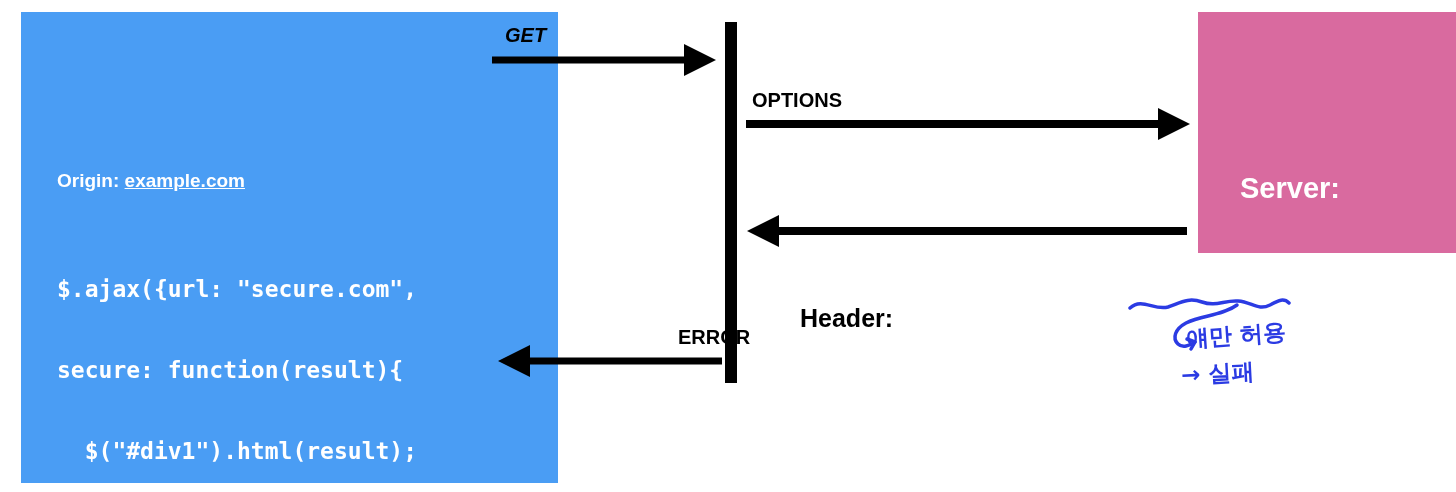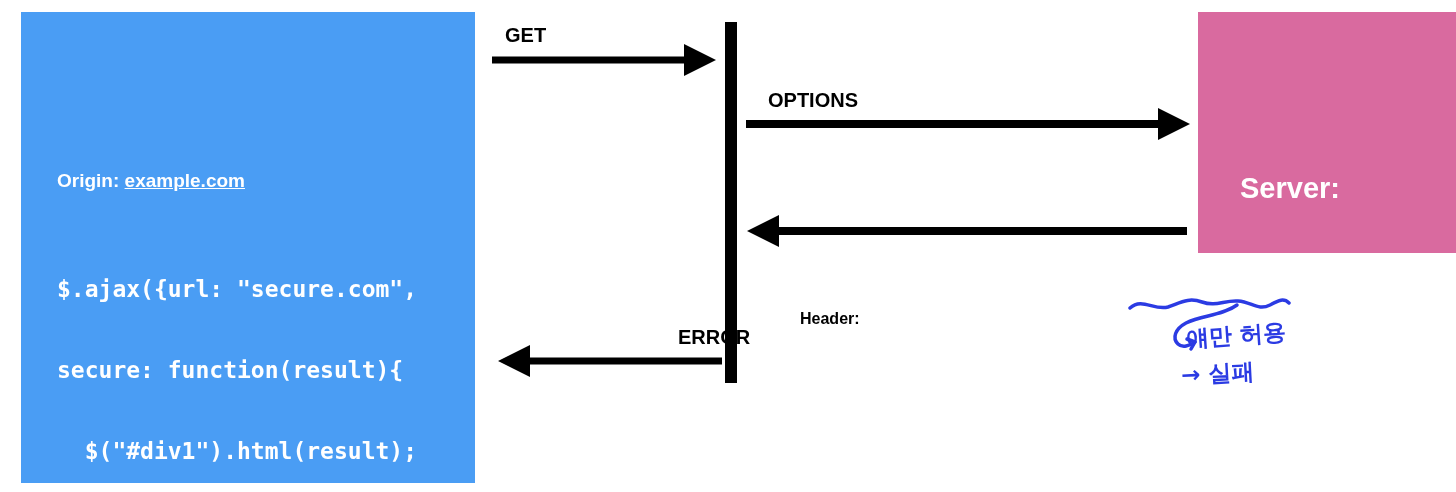--- a/index.html
+++ b/index.html
@@ -2,21 +2,21 @@
 <html><head>
 <meta charset="utf-8">
 <style>
   html,body{margin:0;padding:0;background:#ffffff;}
   .canvas{
     position:relative;width:1456px;height:492px;background:#ffffff;overflow:hidden;
     font-family:"Liberation Sans",sans-serif;
   }
   
   .origin-box{
-    position:absolute;left:21px;top:12px;width:454px;height:471px;
+    position:absolute;left:21px;top:12px;width:537px;height:471px;
     background:#4A9DF4;color:#ffffff;
   }
   .origin-title{
     position:absolute;left:36px;top:158px;
     font-size:19px;font-weight:bold;white-space:pre;
   }
   .origin-code{
     position:absolute;left:36px;top:210px;
     font-family:"DejaVu Sans Mono","Liberation Mono",monospace;
     font-size:23px;font-weight:bold;line-height:27px;white-space:pre;
@@ -32,27 +32,27 @@
   .u{text-decoration:underline;}
   
   .barrier{
     position:absolute;left:725px;top:22px;width:12px;height:361px;background:#000000;
   }
   
   .arrow{position:absolute;}
   .arrow-label{
     position:absolute;font-size:20px;font-weight:bold;color:#000000;white-space:pre;
   }
-  .lbl-get{left:505px;top:24px;}
-  .lbl-options{left:752px;top:89px;margin-left:16px;}
+  .lbl-get{left:505px;top:24px;font-style:italic;}
+  .lbl-options{left:752px;top:89px;}
   .lbl-error{left:630px;top:326px;margin-left:48px;}
   
   .resp-header{
     position:absolute;left:800px;top:251px;
-    font-size:16px;font-weight:bold;color:#000000;line-height:27px;white-space:pre;
+    font-size:25px;font-weight:bold;color:#000000;line-height:27px;white-space:pre;
   }
   
   .ink-svg{position:absolute;left:1120px;top:292px;}
   .note{
     position:absolute;color:#2B3BE3;font-weight:bold;
     font-family:"DejaVu Sans",sans-serif;white-space:pre;
   }
   .note-1{left:1186px;top:320px;font-size:23px;transform:rotate(-4deg);}
   .note-2{left:1181px;top:358px;font-size:23px;transform:rotate(-3deg);}
 </style>

